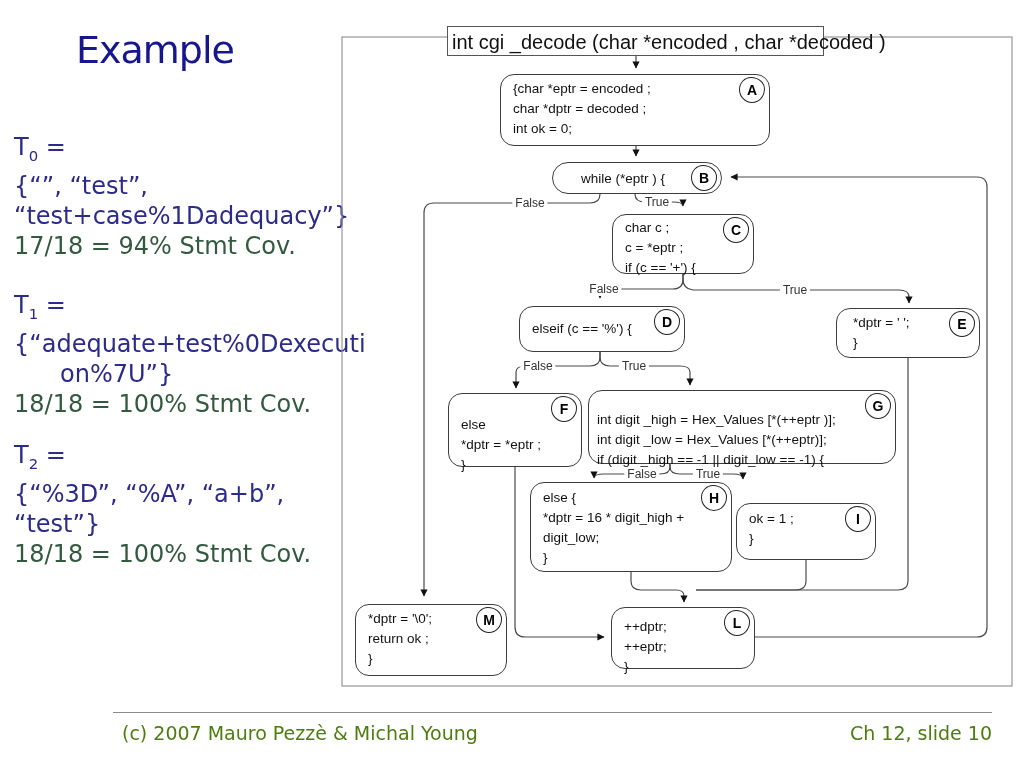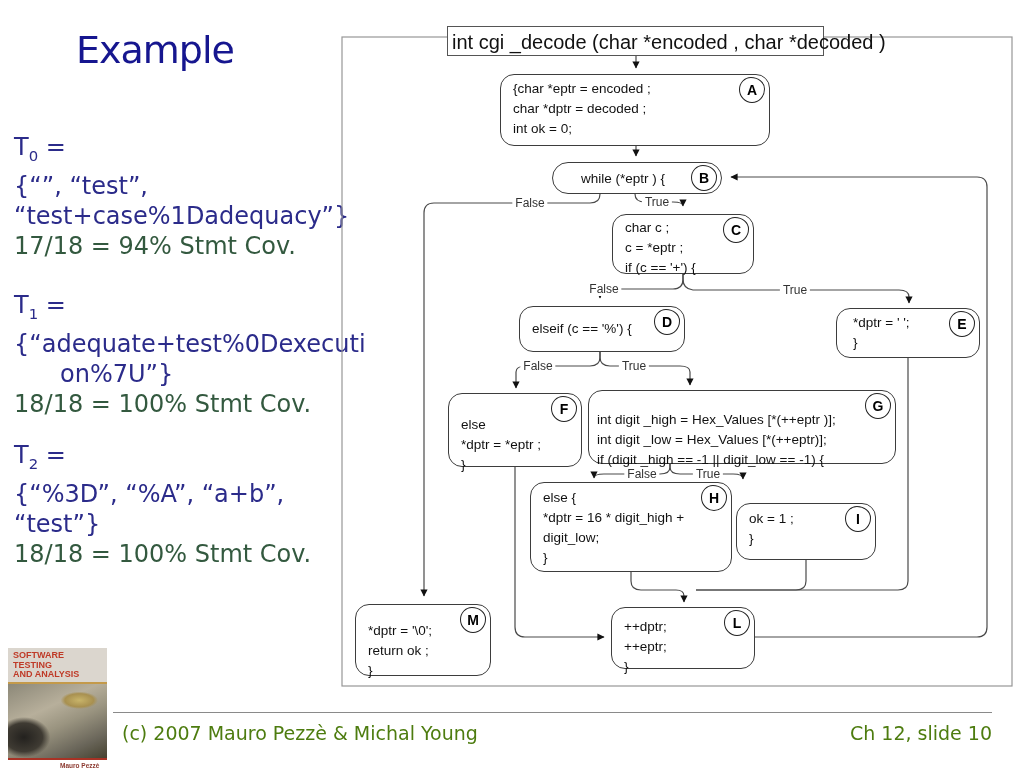--- a/index.html
+++ b/index.html
@@ -33,21 +33,21 @@
   .n-a{left:500px;top:74px;width:270px;height:72px;padding-top:4px;}
   .n-b{left:552px;top:162px;width:170px;height:32px;padding-top:6px;padding-left:28px;border-radius:16px;}
   .n-c{left:612px;top:214px;width:142px;height:60px;}
   .n-d{left:519px;top:306px;width:166px;height:46px;padding-top:12px;}
   .n-e{left:836px;top:308px;width:144px;height:50px;padding-top:4px;padding-left:16px;}
   .n-f{left:448px;top:393px;width:134px;height:74px;padding-top:21px;}
   .n-g{left:588px;top:390px;width:308px;height:74px;padding-top:19px;padding-left:8px;}
   .n-h{left:530px;top:482px;width:202px;height:90px;padding-top:5px;}
   .n-i{left:736px;top:484px;width:140px;height:57px;padding-top:5px;margin-top:19px;}
   .n-l{left:611px;top:607px;width:144px;height:62px;padding-top:9px;}
-  .n-m{left:355px;top:604px;width:136px;height:72px;padding-top:16px;}
+  .n-m{left:355px;top:604px;width:152px;height:72px;padding-top:4px;}
 
   .elabel{position:absolute;z-index:4;transform:translate(-50%,-50%);
           background:#fff;padding:0 3px;font-size:12px;color:#333;}
 
   
   .cover{position:absolute;left:8px;top:648px;width:99px;height:118px;z-index:1;}
   .cover-top{background:#dbd6ce;border-bottom:2px solid #c49a4a;padding:3px 3px 2px 5px;}
   .cover-top div{font-size:9px;line-height:9.5px;font-weight:bold;color:#bf3a27;letter-spacing:0;}
   .cover-photo{height:74px;border-bottom:2px solid #a83225;
      background:
@@ -195,29 +195,18 @@
 
   <span class="elabel" style="left:530px;top:203px">False</span>
   <span class="elabel" style="left:657px;top:202px">True</span>
   <span class="elabel" style="left:604px;top:289px">False</span>
   <span class="elabel" style="left:795px;top:290px">True</span>
   <span class="elabel" style="left:538px;top:366px">False</span>
   <span class="elabel" style="left:634px;top:366px">True</span>
   <span class="elabel" style="left:642px;top:474px">False</span>
   <span class="elabel" style="left:708px;top:474px">True</span>
 
-  <div class="cover">
-    <div class="cover-top">
-      <div>SOFTWARE TESTING</div>
-      <div>AND ANALYSIS</div>
-    </div>
-    <div class="cover-photo"></div>
-    <div class="cover-names">
-      <div>Mauro Pezzè</div>
-
-    </div>
-  </div>
 
   <div class="footer-line"></div>
   <div class="footer-text footer-left">(c) 2007 Mauro Pezzè &amp; Michal Young</div>
   <div class="footer-text footer-right">Ch 12, slide 10</div>
 
 </div>
 
 </body></html>

